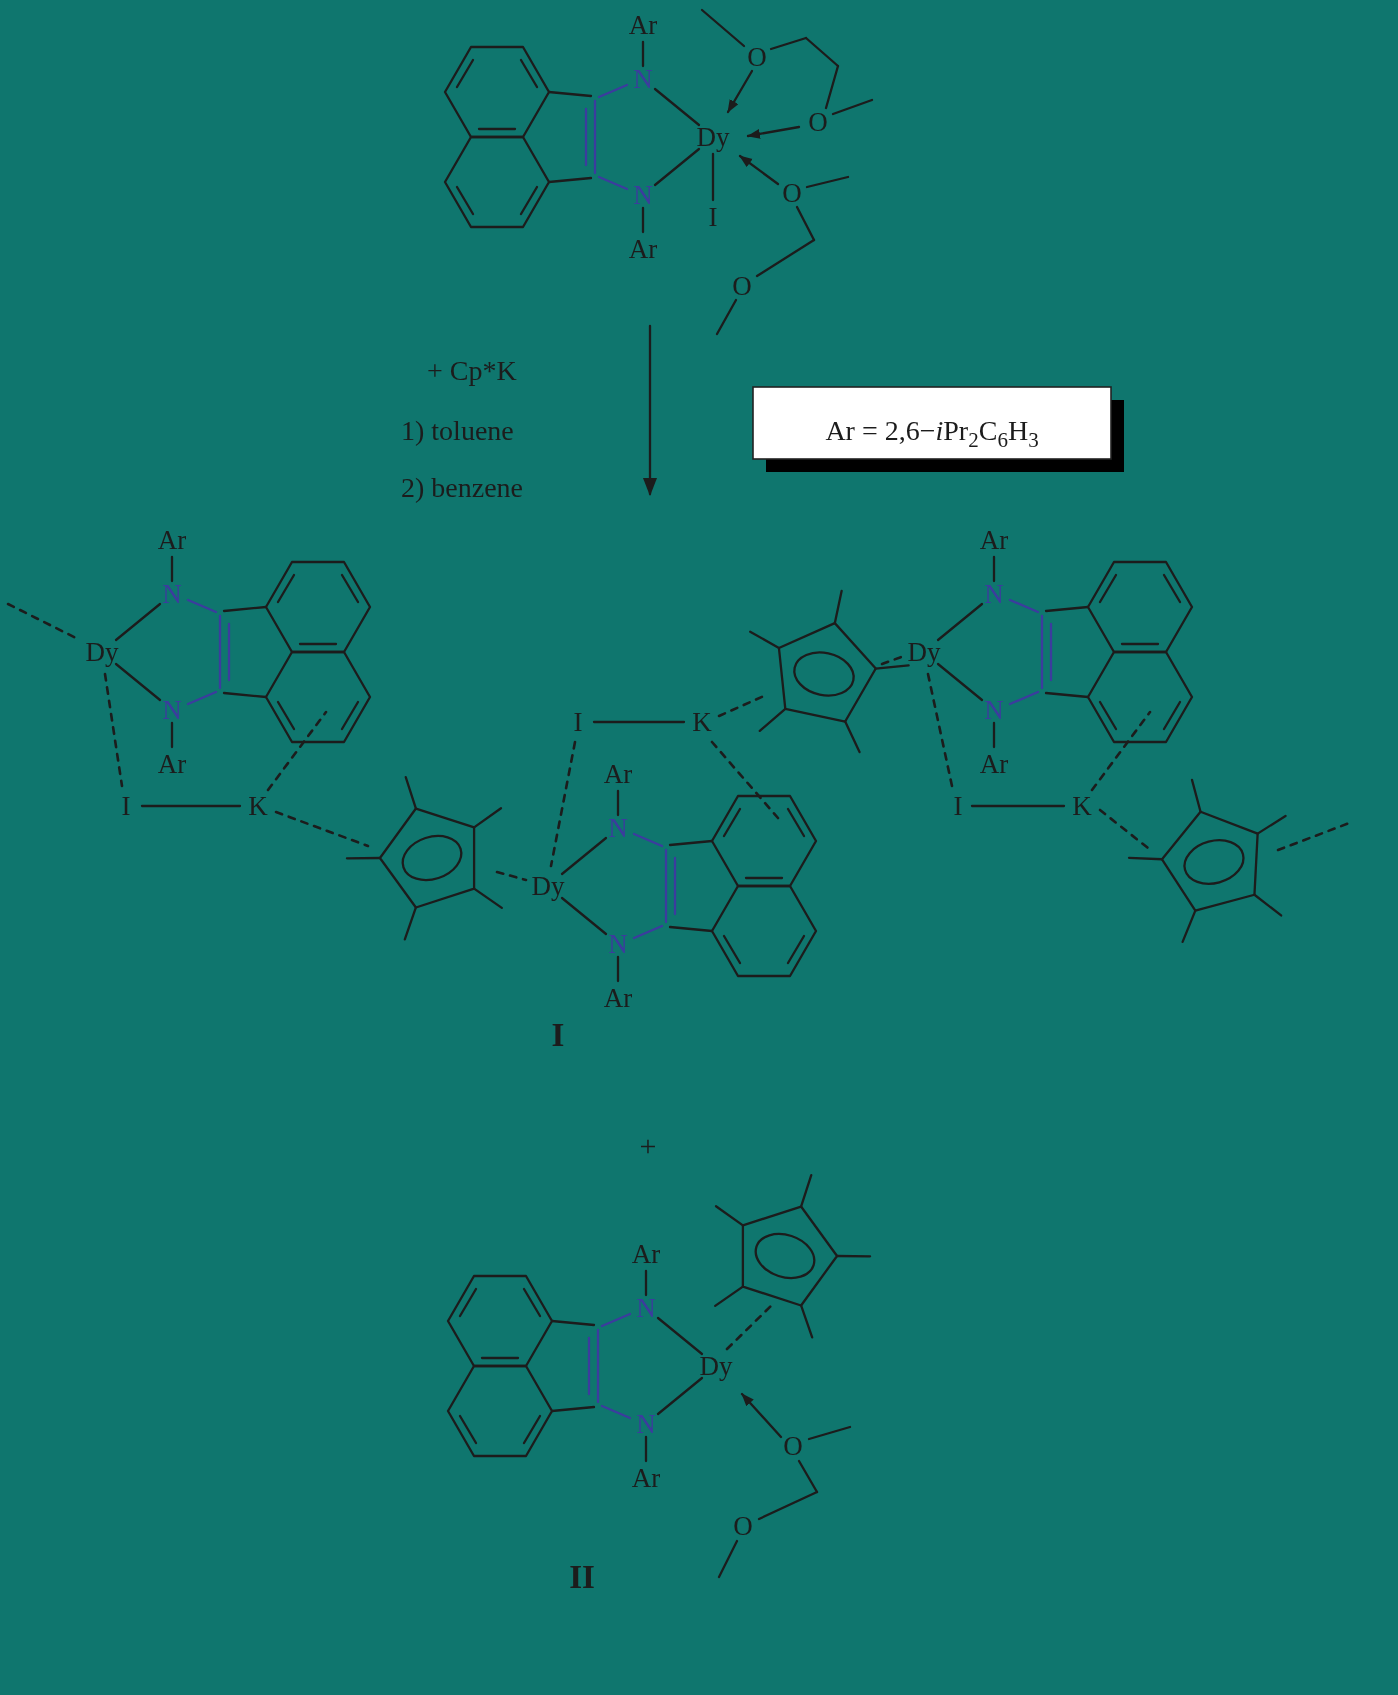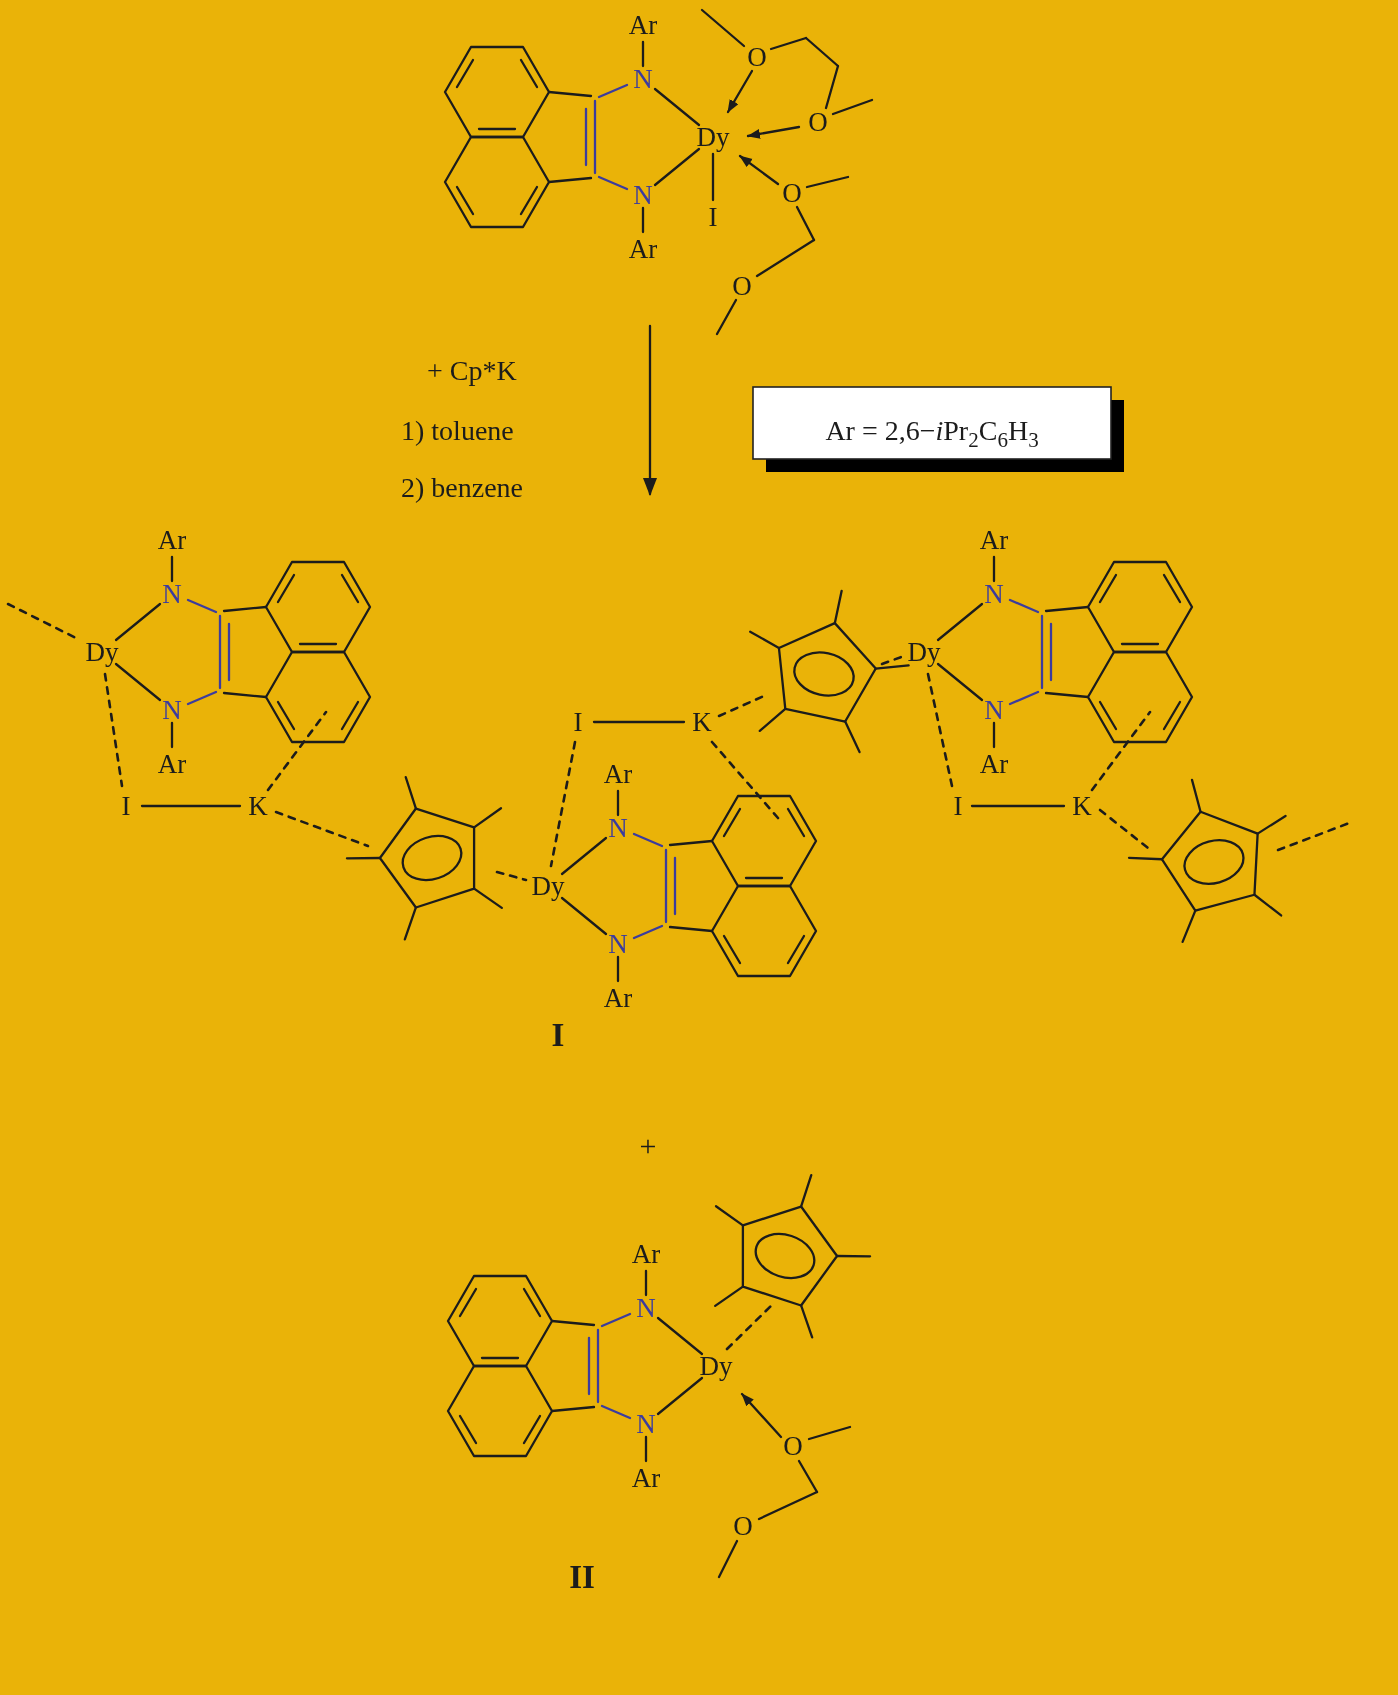--- a/index.html
+++ b/index.html
@@ -1,17 +1,17 @@
 <!DOCTYPE html>
 <html style="--bond-blue: #3c3c9e; --ink: #1c1c1c;"><head>
 <meta charset="utf-8">
 <style>
   :root { --bond-blue:#3c3c9e; --ink:#1c1c1c; }
   html,body{margin:0;padding:0;background:#fff;}
-  .canvas{position:relative;width:1398px;height:1695px;background:#eab308;overflow:hidden;
+  .canvas{position:relative;width:1398px;height:1695px;background:#0f766e;overflow:hidden;
           font-family:"Liberation Serif","DejaVu Serif",serif;}
   svg{display:block;}
   .bond{stroke:var(--ink);stroke-width:2.3;fill:none;stroke-linecap:round;stroke-linejoin:round;}
   .blue{stroke:var(--bond-blue);}
   .dash{stroke-dasharray:6.5 7;stroke-width:2.6;}
   text{font-family:"Liberation Serif","DejaVu Serif",serif;font-size:27px;fill:var(--ink);
        stroke:none;text-anchor:middle;}
   text.blue{fill:var(--bond-blue);stroke:none;}
   .rxn{font-size:28px;text-anchor:start;}
   .boxtxt{font-size:28px;}

